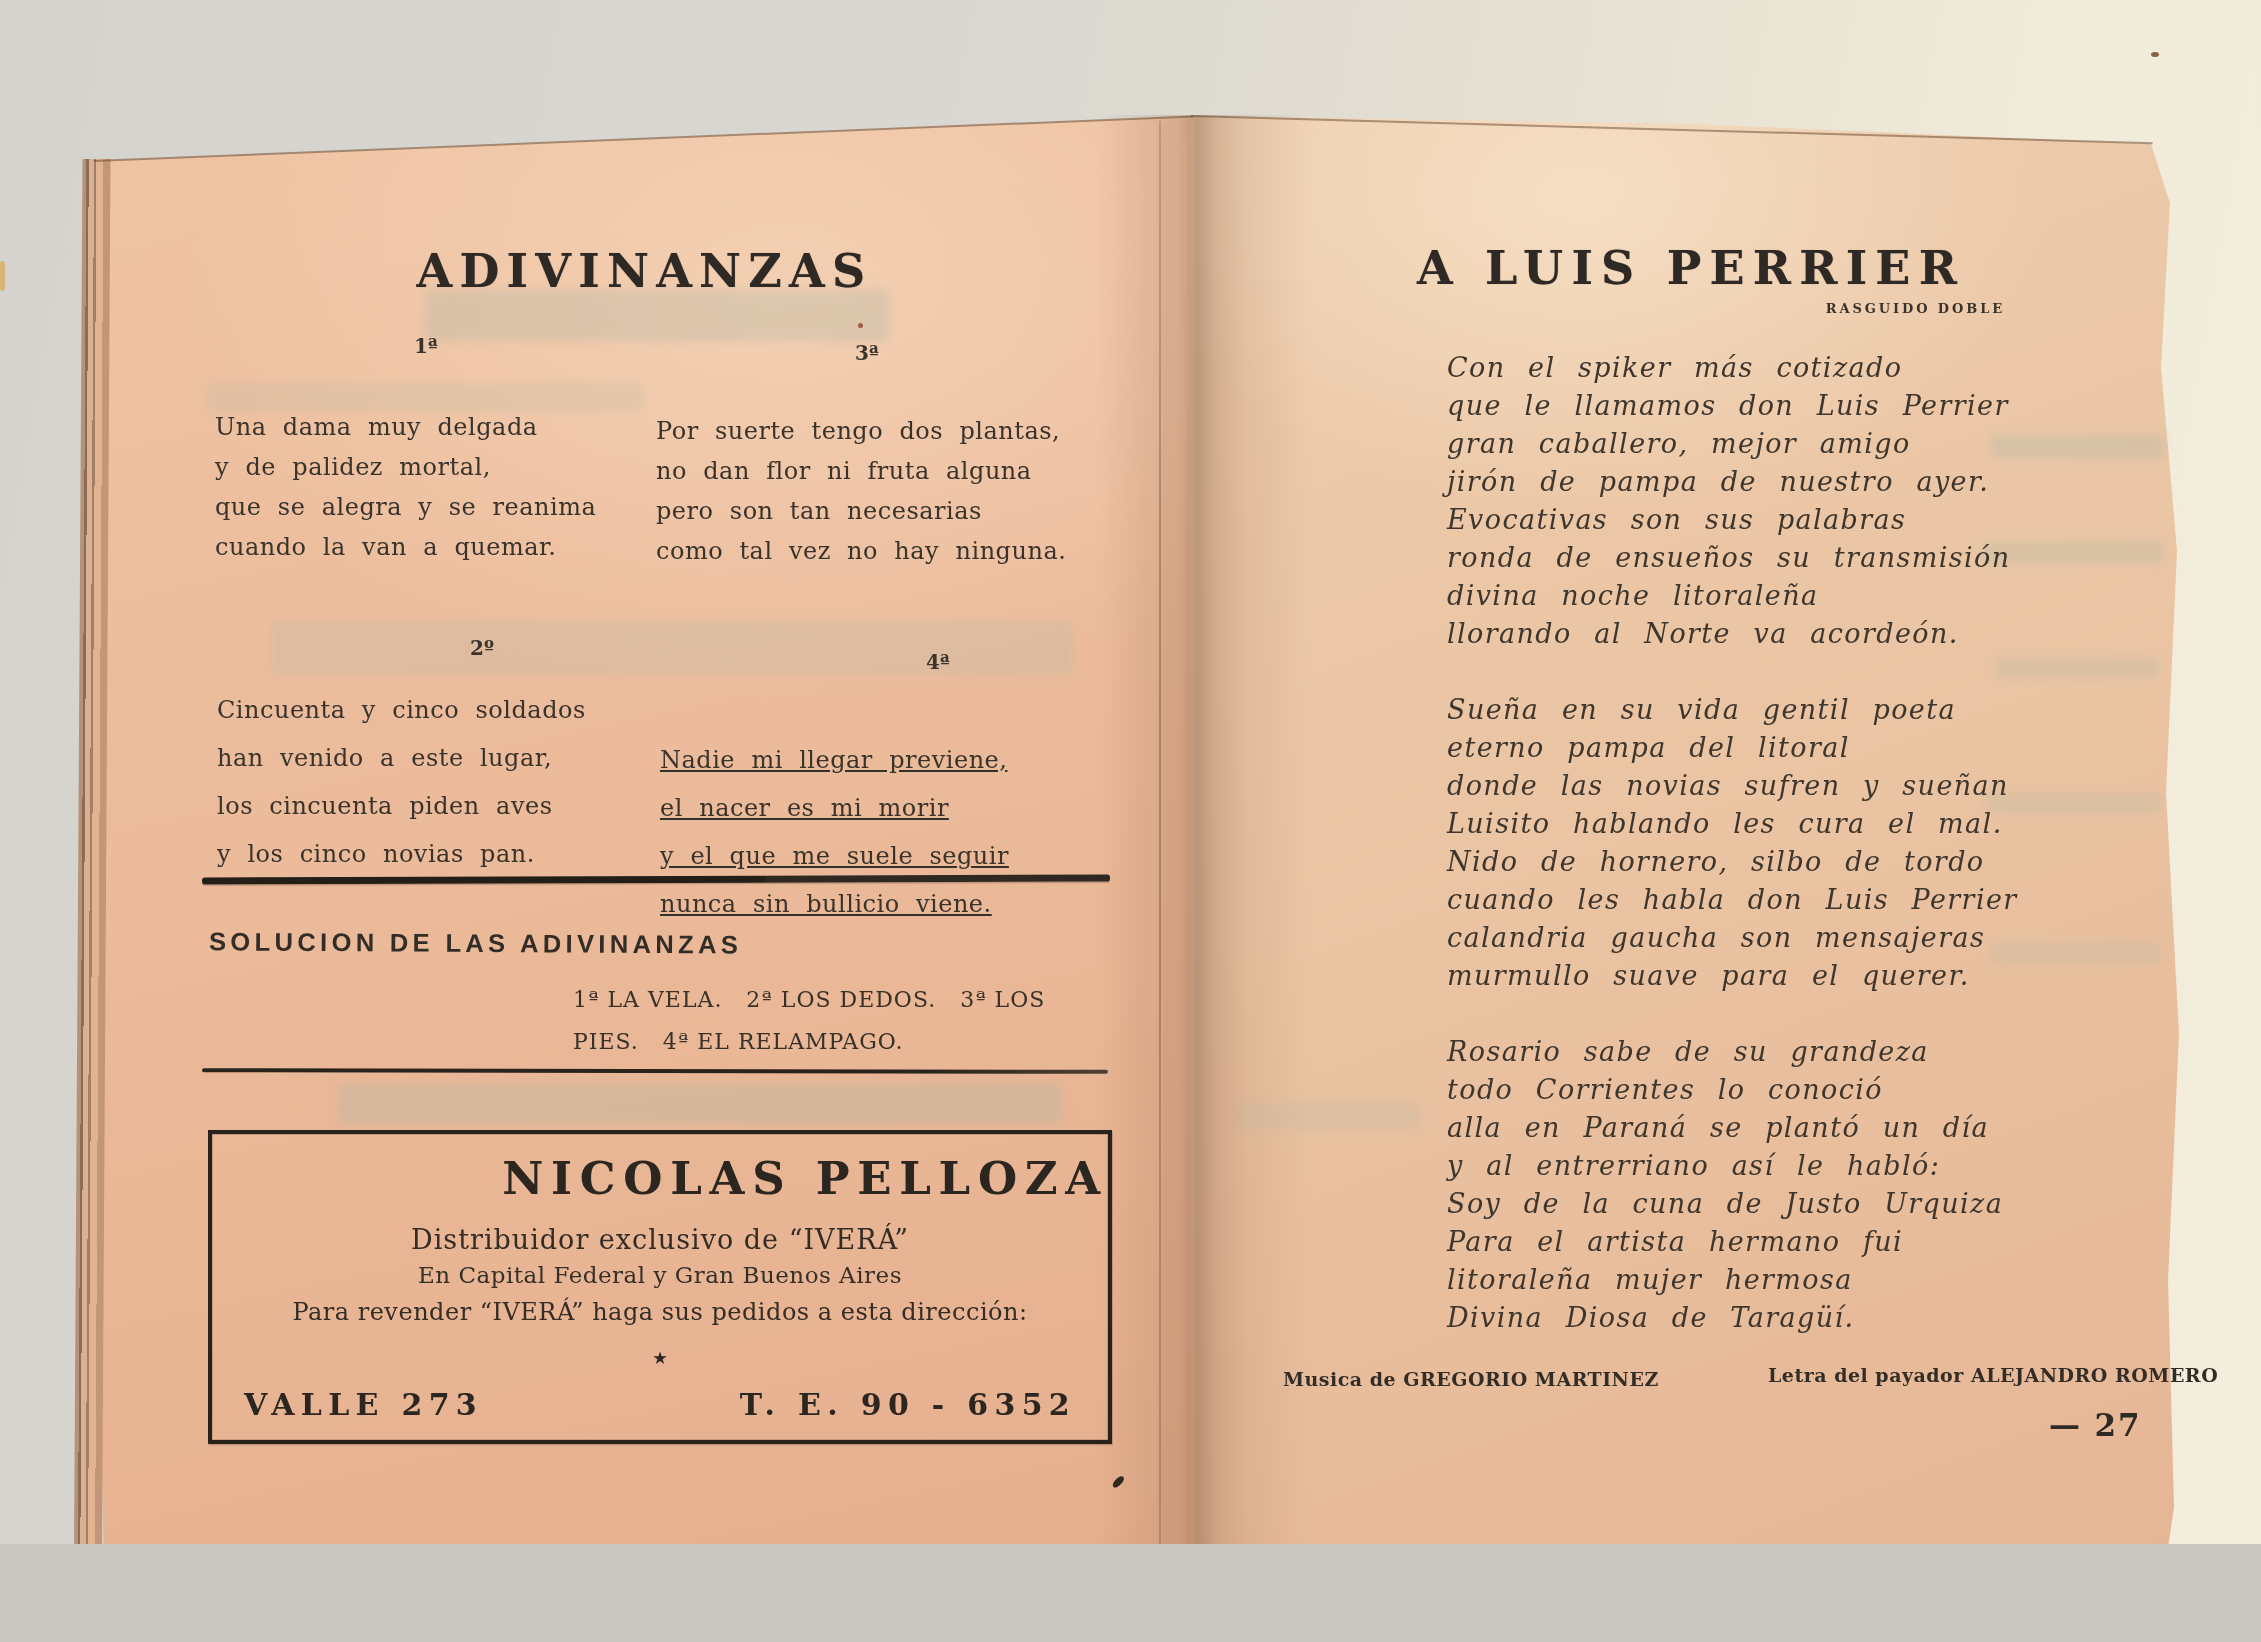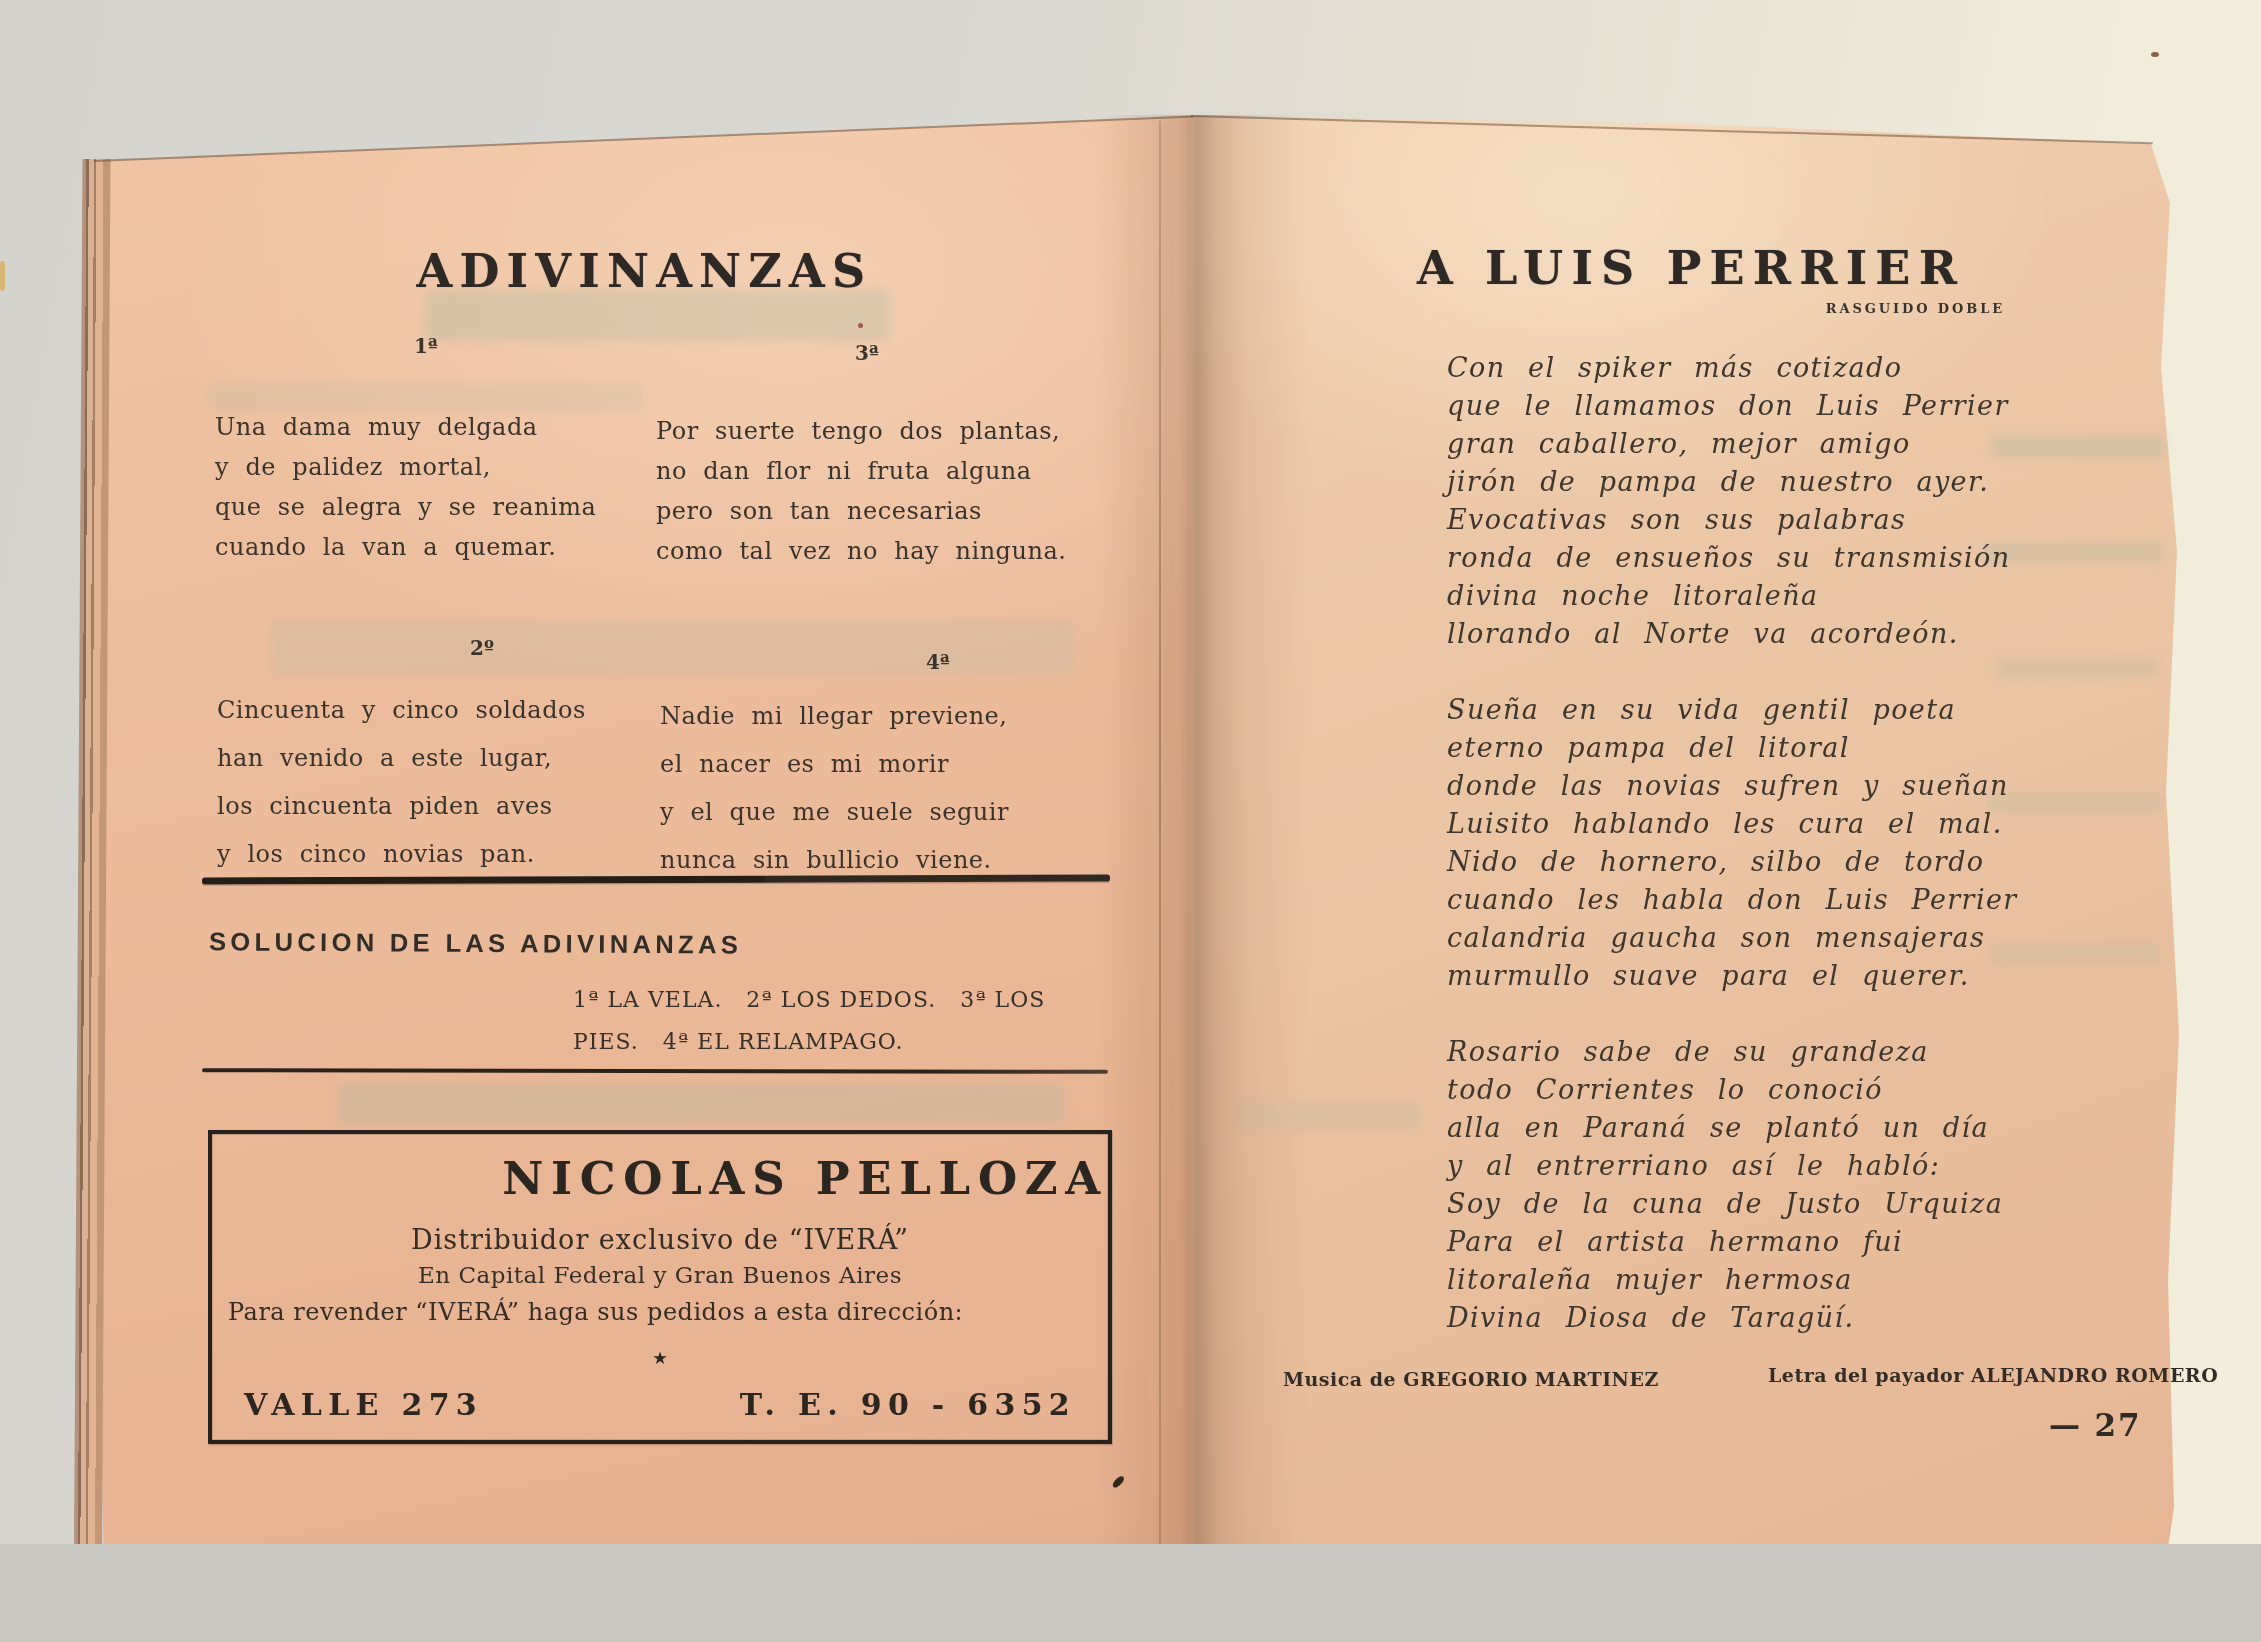--- a/index.html
+++ b/index.html
@@ -70,21 +70,21 @@
   .sol-line{font-size:22px; letter-spacing:1px; color:#37312a; white-space:pre;}
   
   .ad-box{
     position:absolute; left:208px; top:1130px; width:904px; height:314px; z-index:4;
     border:4.3px solid #28221d; box-sizing:border-box; box-shadow:inset 0 0 0 0.5px rgba(40,34,29,0.35), 1px 1.4px 0 rgba(40,34,29,0.2);
   }
   .ad-name{position:absolute; left:0; top:18.4px; width:100%; text-align:right;
     font-weight:bold; font-size:45px; letter-spacing:7.7px; color:#2c2620; white-space:nowrap;}
   .ad-l1{position:absolute; left:0; top:90px; width:100%; text-align:center; font-size:27px; letter-spacing:1px; color:#332d26;}
   .ad-l2{position:absolute; left:0; top:128px; width:100%; text-align:center; font-size:23px; letter-spacing:0.5px; color:#352f28;}
-  .ad-l3{position:absolute; left:16px; top:164px; width:100%; font-size:24px; letter-spacing:0.5px; color:#332d26;}
+  .ad-l3{position:absolute; left:0; top:164px; width:100%; text-align:center; font-size:24px; letter-spacing:0.5px; color:#332d26;}
   .ad-star{position:absolute; left:0; top:214px; width:100%; text-align:center; font-size:17.4px; color:#2c2620;}
   .ad-row{position:absolute; left:32px; right:32px; top:253px; display:flex; justify-content:space-between;}
   .ad-row span{font-weight:bold; font-size:30px; letter-spacing:6.3px; color:#2c2620;}
   
   .song-head{position:absolute; left:1377px; width:628px; text-align:center; z-index:4;}
   .song-sub{font-weight:bold; font-size:13px; letter-spacing:2.9px; color:#38322b; text-align:right;}
   .lyrics{position:absolute; left:1447px; top:349px; z-index:4;}
   .stanza{margin-bottom:38px;}
   .stanza div{
     font-style:italic; font-size:27px; height:38px; line-height:38px;
@@ -147,21 +147,21 @@
   <div class="txt riddle-num" style="left:470px;top:636px;">2º</div>
   <div class="txt riddle-num" style="left:926px;top:650px;text-align:center;">4ª</div>
 
   <div class="txt riddle-lines lh99" style="left:217px;top:686px;">
     <div>Cincuenta y cinco soldados</div>
     <div>han venido a este lugar,</div>
     <div>los cincuenta piden aves</div>
     <div>y los cinco novias pan.</div>
   </div>
 
-  <div class="txt riddle-lines lh99" style="left:660px;top:692px;">
+  <div class="txt riddle-lines lh99" style="left:660px;top:736px;text-decoration:underline;">
     <div>Nadie mi llegar previene,</div>
     <div>el nacer es mi morir</div>
     <div>y el que me suele seguir</div>
     <div>nunca sin bullicio viene.</div>
   </div>
 
   <div class="rule rule1"></div>
 
   <div class="txt sol-heading" style="left:209px;top:929px;">SOLUCION DE LAS ADIVINANZAS</div>
   <div class="txt sol-line" style="left:573px;top:987px;">1ª LA VELA.   2ª LOS DEDOS.   3ª LOS</div>

